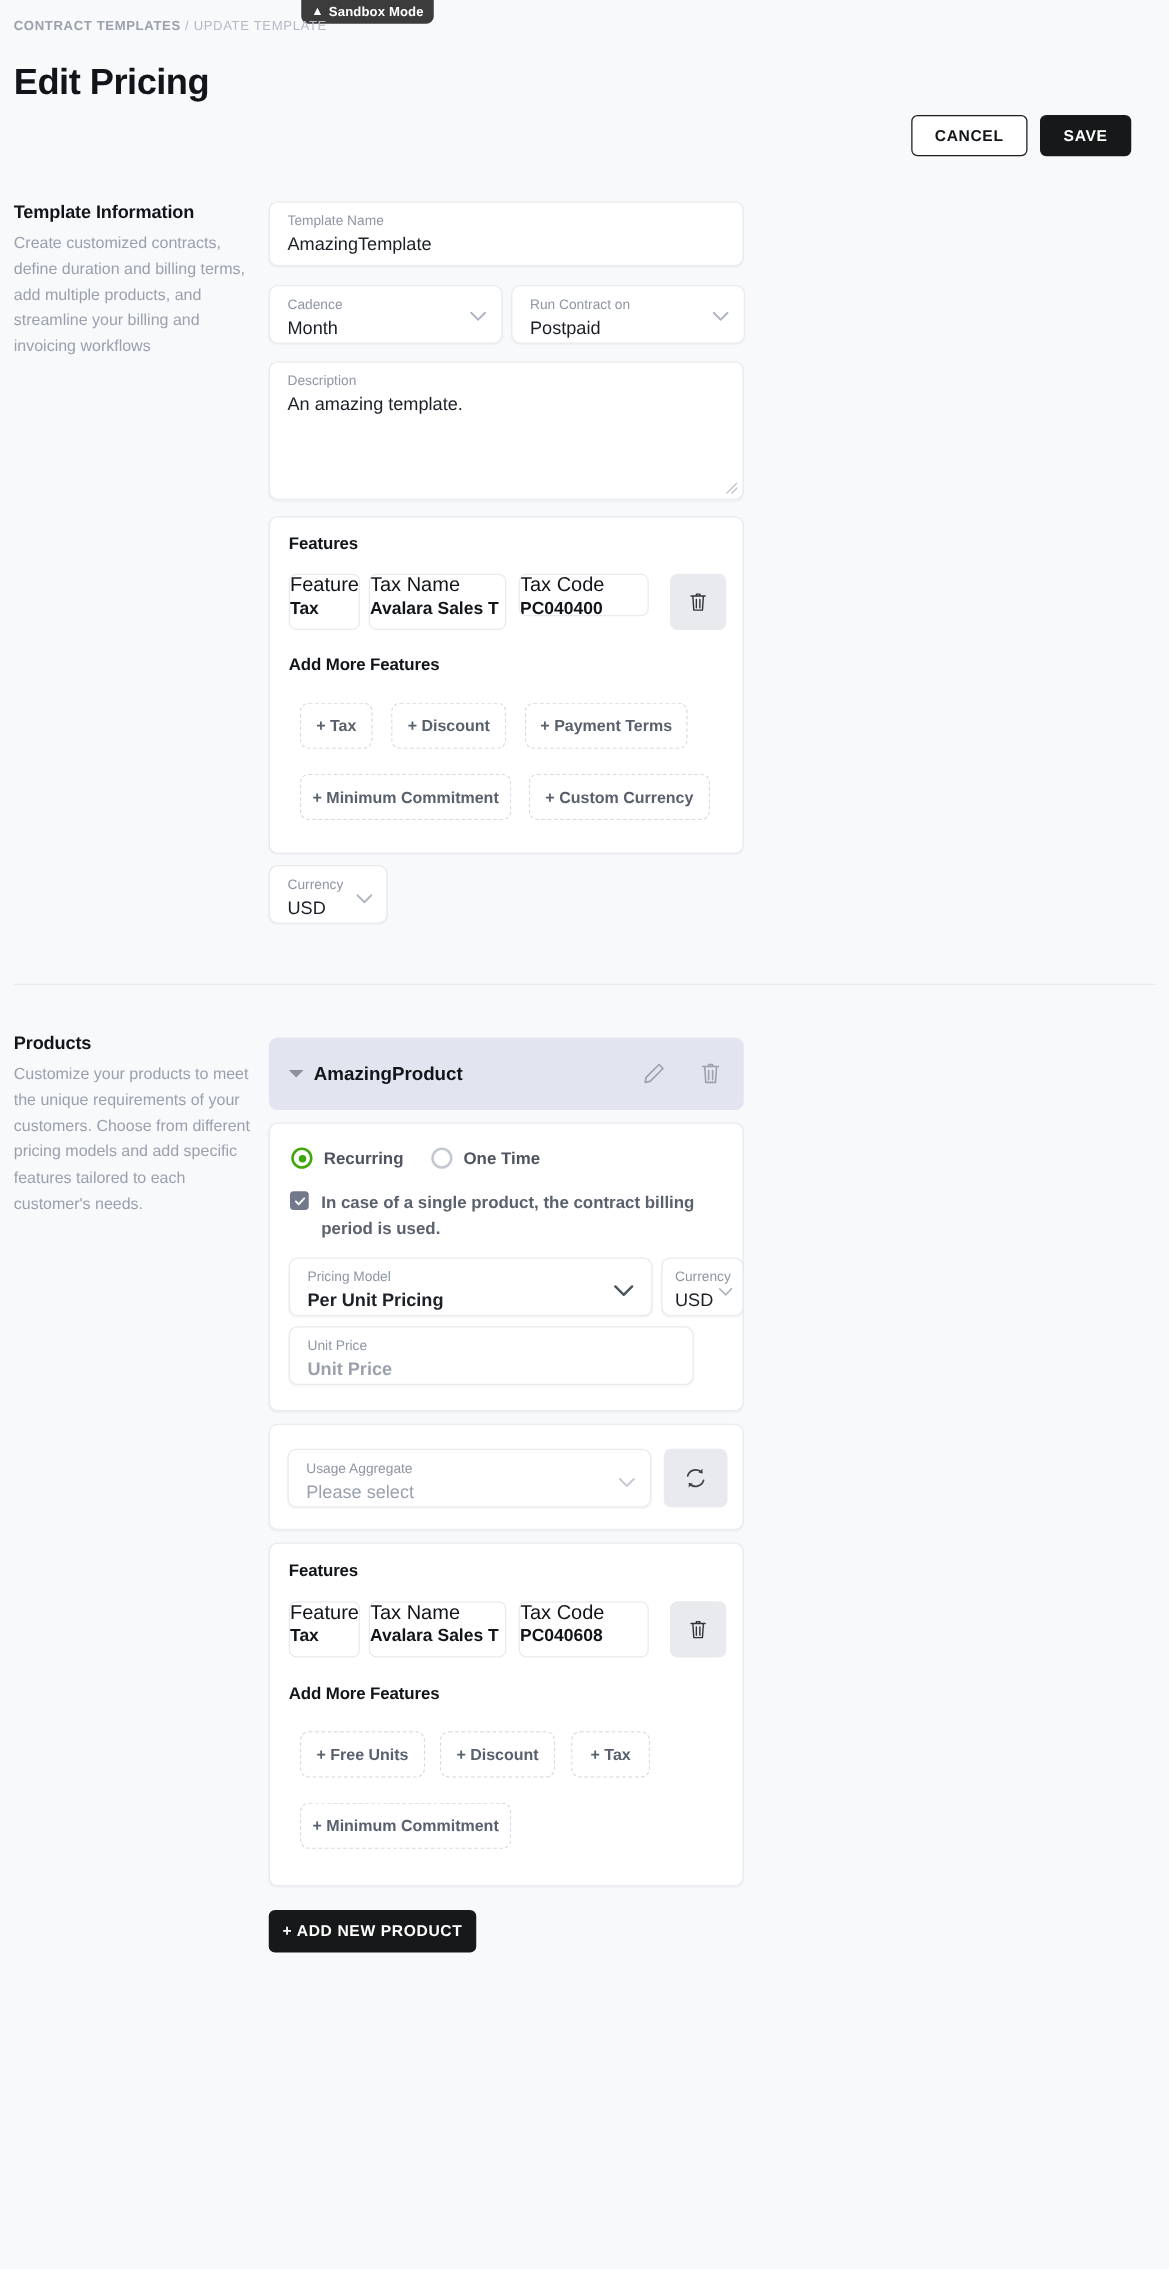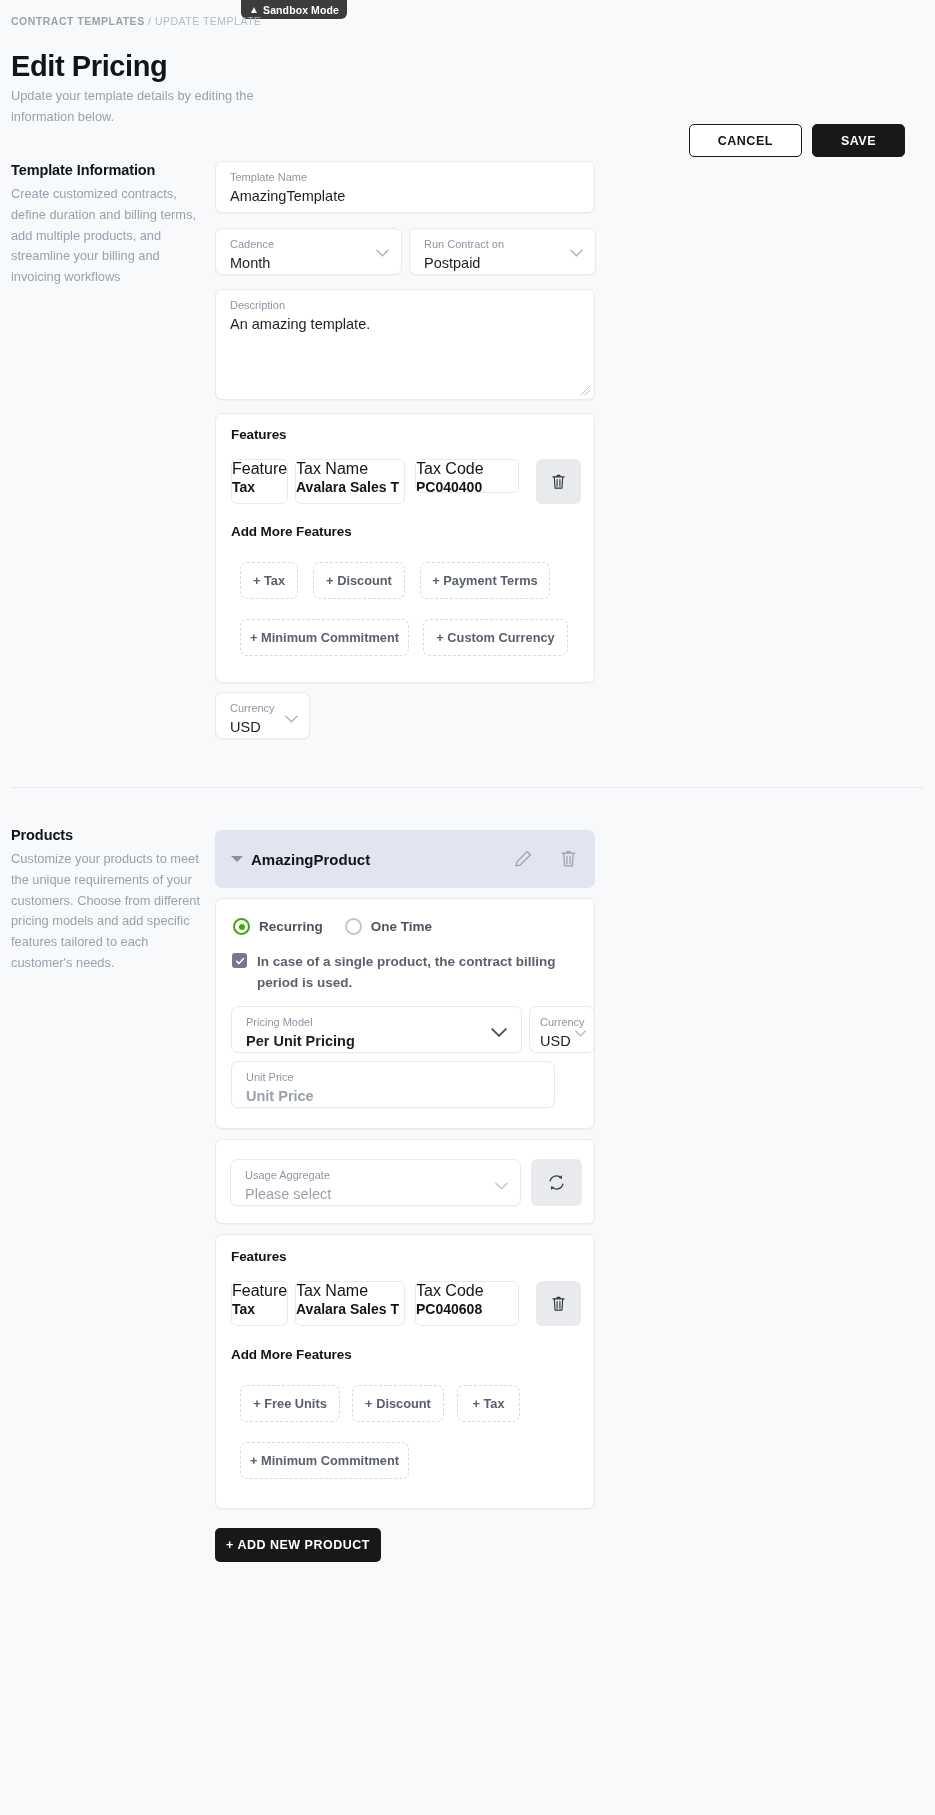--- a/index.html
+++ b/index.html
@@ -37,23 +37,23 @@
     position: absolute; top: 50px; left: 11px;
     font-size: 29px; font-weight: bold; letter-spacing: -.4px;
   }
   .page-sub {
     position: absolute; top: 85px; left: 11px; width: 250px;
     font-size: 12.8px; line-height: 21px; color: #9aa1ad;
   }
 
   .hdr-actions { position: absolute; top: 92px; right: 30px; display: flex; gap: 10px; }
   .btn {
-    height: 33px; padding: 0 28px; border-radius: 5px;
+    height: 33px; padding: 0 18px; border-radius: 5px;
     font-size: 12.5px; font-weight: bold; letter-spacing: .5px;
-    display: flex; align-items: center; justify-content: center; cursor: pointer; margin-top: 32px;
+    display: flex; align-items: center; justify-content: center; cursor: pointer;
   }
   .btn-cancel { background: #fff; border: 1px solid #1b1b1b; color: #111418; }
   .btn-save { background: #17181a; border: 1px solid #17181a; color: #fff; }
 
   
   .sec-left-title { font-size: 14.5px; font-weight: bold; letter-spacing: -.1px; }
   .sec-left-desc { font-size: 12.8px; line-height: 20.8px; color: #9aa1ad; margin-top: 6px; width: 200px; }
 
   .card {
     background: #fff; border: 1px solid #e8eaee; border-radius: 7px;
@@ -118,21 +118,20 @@
     <span>Sandbox Mode</span>
   </div>
 
   <div class="breadcrumb">
     <span class="crumb-strong">CONTRACT TEMPLATES</span>
     <span class="crumb-sep">/</span>
     <span class="crumb-cur">UPDATE TEMPLATE</span>
   </div>
 
   <div class="page-title">Edit Pricing</div>
-  <div class="page-sub">Update your template details by editing the information below.</div>
 
   <div class="hdr-actions">
     <div class="btn btn-cancel">CANCEL</div>
     <div class="btn btn-save">SAVE</div>
   </div>
 
   <div style="position:absolute; top:162px; left:11px; width:205px;">
     <div class="sec-left-title">Template Information</div>
     <div class="sec-left-desc">Create customized contracts, define duration and billing terms, add multiple products, and streamline your billing and invoicing workflows</div>
   </div>

